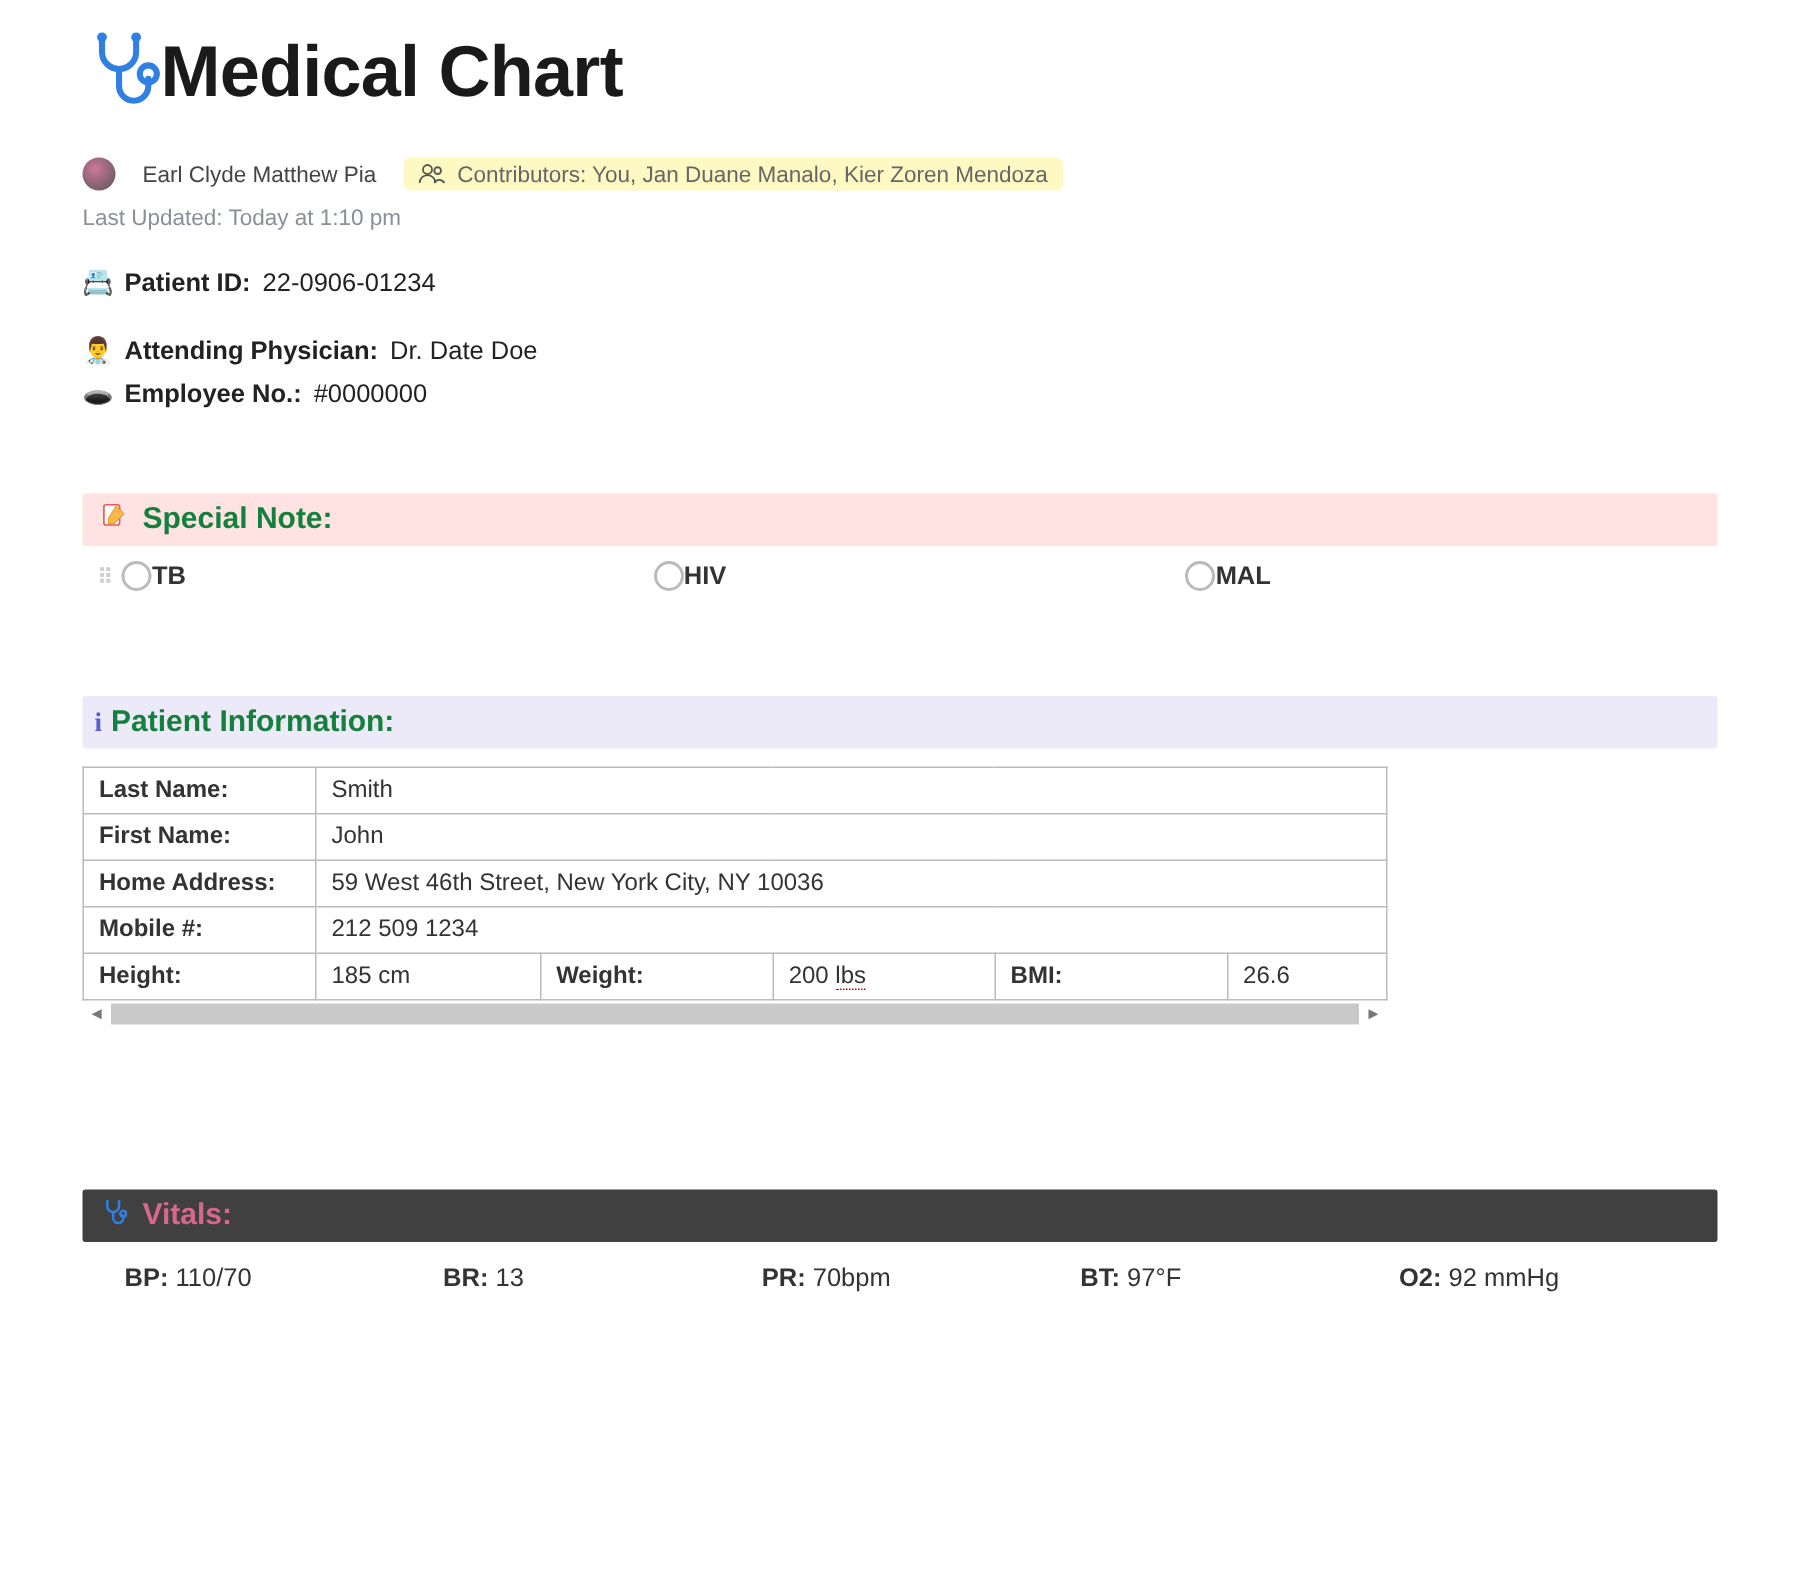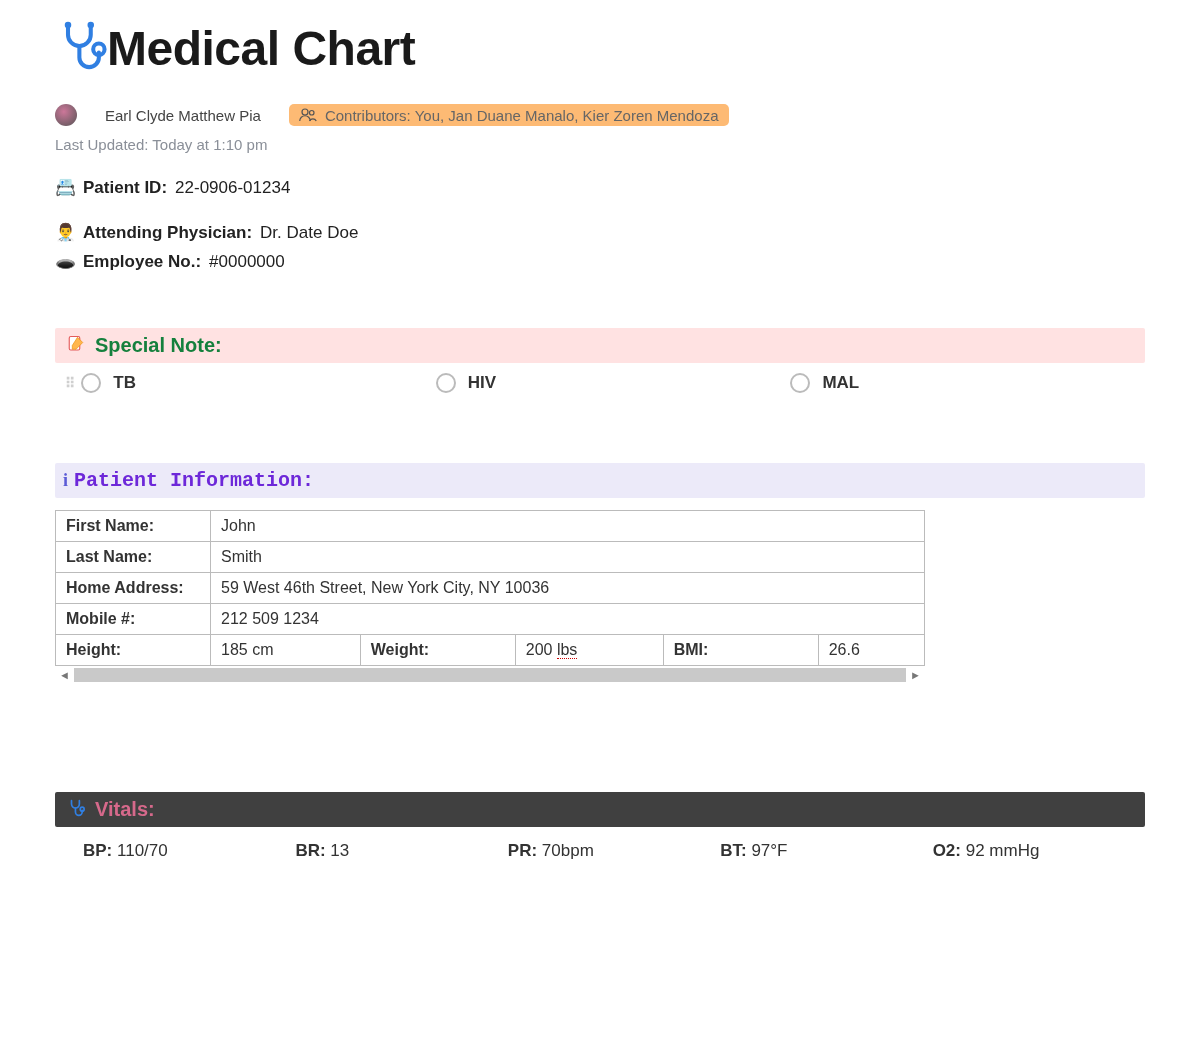--- a/index.html
+++ b/index.html
@@ -6,39 +6,39 @@
   body {
     font-family: "Segoe UI", -apple-system, Arial, sans-serif;
     background: #ffffff;
     color: #333;
     padding: 20px 55px;
     width: 1200px;
   }
   .title-row { display: flex; align-items: center; margin-bottom: 28px; }
   .title-row svg { width: 52px; height: 52px; }
   h1 { font-size: 48px; font-weight: 800; color: #1a1a1a; letter-spacing: -0.5px; }
-  .meta-row { display: flex; align-items: center; gap: 28px; margin-bottom: 10px; font-size: 15px; color: #444; }
+  .meta-row { display: flex; align-items: center; gap: 18px; margin-bottom: 10px; font-size: 15px; color: #444; }
   .avatar { width: 22px; height: 22px; border-radius: 50%; background: radial-gradient(circle at 40% 35%, #c79, #555); display: inline-block; }
   .people-icon { width: 18px; height: 18px; display: inline-block; }
-  .contrib { display: flex; align-items: center; gap: 8px; color: #666; background: #fdba74; border-radius: 5px; padding: 2px 10px; }
+  .contrib { display: flex; align-items: center; gap: 8px; color: #666; background: #fef9c3; border-radius: 5px; padding: 2px 10px; }
   .last-updated { color: #8a8f98; font-size: 15px; margin-bottom: 15px; }
   .info-line { display: flex; align-items: center; gap: 8px; font-size: 17px; margin-bottom: 8px; color: #222; }
   .info-line .lbl { font-weight: 700; }
   .info-line .val { font-weight: 400; }
   .emoji { width: 20px; display: inline-block; text-align: center; }
   .spacer { height: 48px; }
   .special-bar { background: #ffe2e2; border-radius: 2px; padding: 6px 12px; display: flex; align-items: center; gap: 10px; }
   .special-bar .heading { color: #15803d; font-weight: 700; font-size: 20px; }
   .special-options { display: flex; align-items: center; gap: 6px; margin-top: 10px; padding-left: 10px; font-size: 17px; font-weight: 700; }
   .drag-handle { color: #cfcfcf; font-size: 14px; }
   .opt-group { display:flex; flex:1; gap: 0; }
-  .opt { flex: 1; display: flex; align-items: center; gap: 12px; }
+  .opt { flex: 1; display: flex; align-items: center; gap: 0; }
   .circle { width: 20px; height: 20px; border: 2px solid #bbb; border-radius: 50%; }
   .patient-bar { background: #eceaf9; border-radius: 2px; padding: 6px 6px; margin-top: 70px; display:flex; align-items:center; gap:6px;}
-  .patient-bar .heading { color: #6d28d9; font-weight: 700; font-size: 20px; font-family: Liberation Mono, monospace; }
+  .patient-bar .heading { color: #15803d; font-weight: 700; font-size: 20px; }
   .patient-bar .info-i { color:#5b5bd6; font-weight:900; font-family: Georgia, serif; font-size:18px; margin-left:2px;}
   table.info { border-collapse: collapse; width: 870px; margin-top: 12px; font-size: 16px; }
   table.info td { border: 1px solid #bbb; padding: 6px 10px; color: #333; }
   table.info td.lbl { font-weight: 700; background: #fff; width: 155px; }
   .underline-dots { border-bottom: 1px dotted #c00; }
   .scroll-hint { display:flex; align-items:center; margin-top:2px; width:870px; }
   .scroll-hint .arrow { color:#777; font-size:11px; padding:0 4px; }
   .scroll-hint .track { flex:1; height:14px; background:#c9c9c9; border-radius:0; }
   .vitals-bar { background: #404040; border-radius: 2px; padding: 6px 12px; margin-top: 110px; display:flex; align-items:center; gap:10px;}
   .vitals-bar .heading { color: #d6698b; font-weight: 700; font-size: 20px; }
@@ -126,26 +126,26 @@
   </div>
 </div>
 
 <div class="patient-bar">
   <span class="info-i">i</span>
   <span class="heading">Patient Information:</span>
 </div>
 <table class="info">
   <tbody>
       <tr>
+    <td class="lbl">Last Name:</td>
+    <td colspan="5">Smith</td>
+  </tr>
+  <tr>
     <td class="lbl">First Name:</td>
     <td colspan="5">John</td>
-  </tr>
-  <tr>
-    <td class="lbl">Last Name:</td>
-    <td colspan="5">Smith</td>
   </tr>
   <tr>
     <td class="lbl">Home Address:</td>
     <td colspan="5">59 West 46th Street, New York City, NY 10036</td>
   </tr>
   <tr>
     <td class="lbl">Mobile #:</td>
     <td colspan="5">212 509 1234</td>
   </tr>
   <tr>

